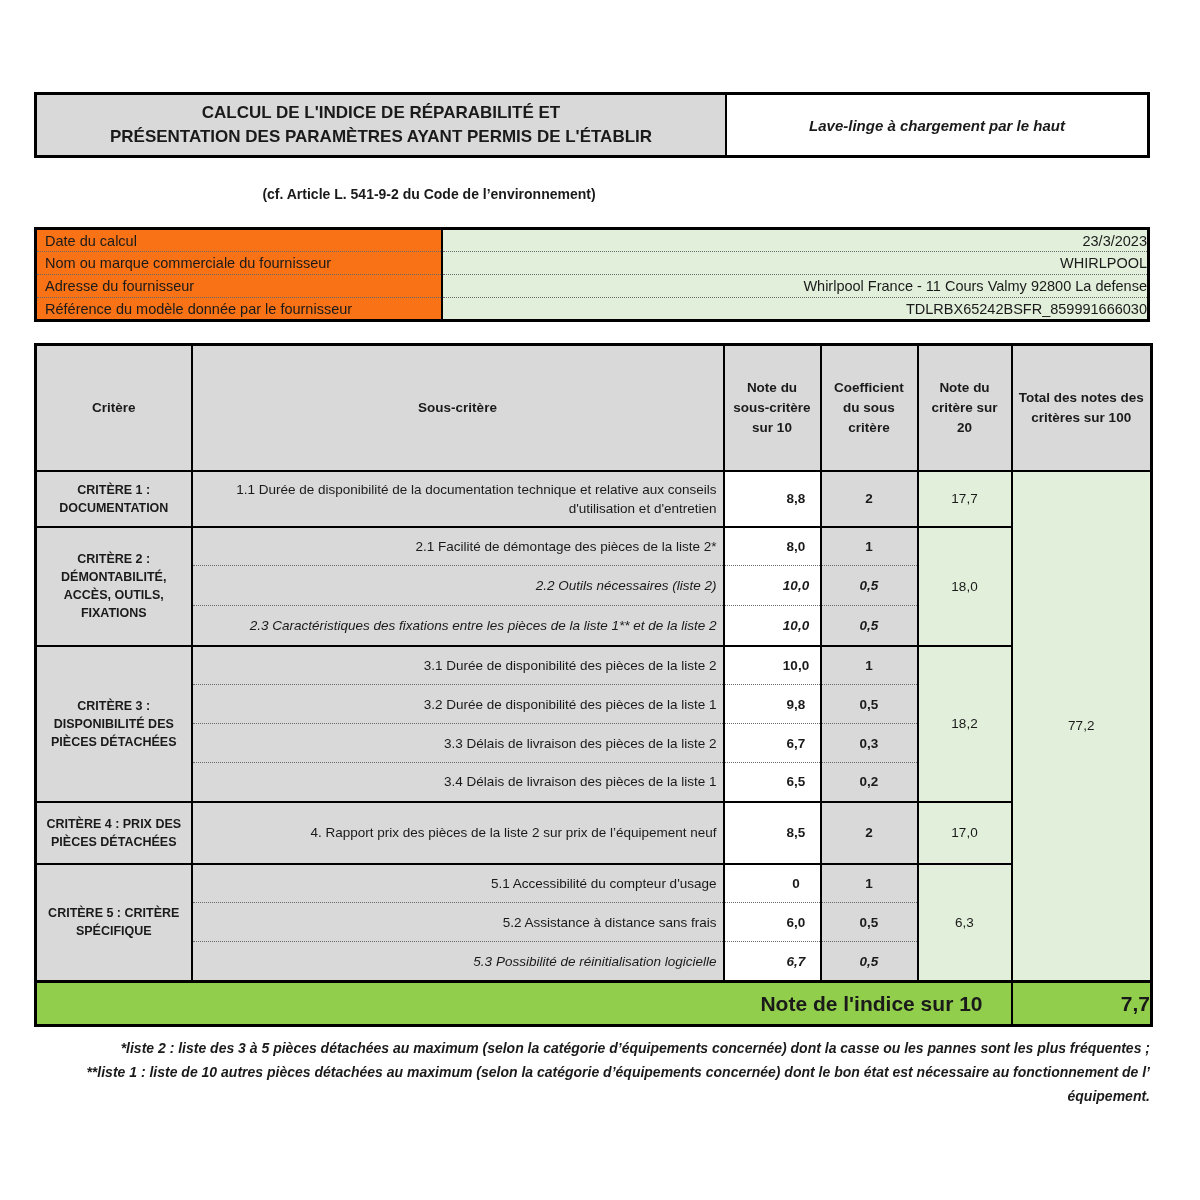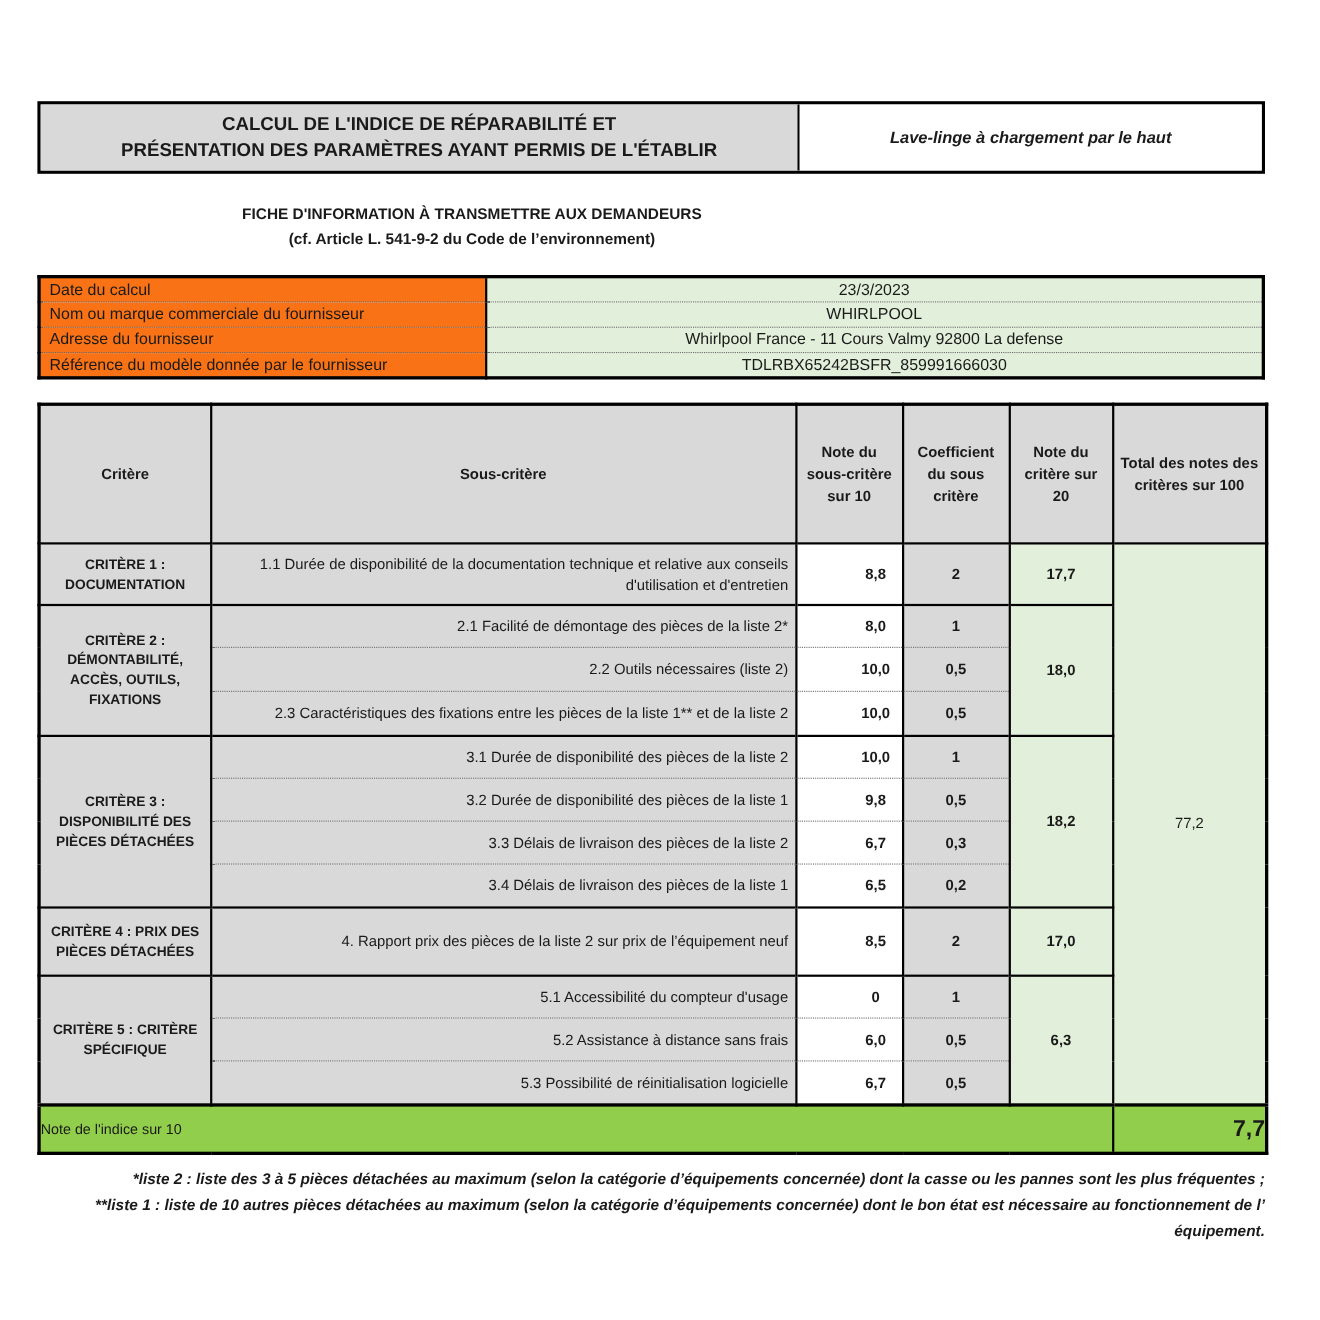--- a/index.html
+++ b/index.html
@@ -52,21 +52,21 @@
   .info-table td { height: 23px; vertical-align: middle; }
   .info-table .label {
     width: 406px;
     background: #f97316;
     border-right: 2px solid #000;
     padding-left: 8px;
     text-align: left;
   }
   .info-table .value {
     background: #e2efda;
-    text-align: center;
+    text-align: right;
   }
   .info-table tr + tr td { border-top: 1px dotted #6a6a6a; }
 
   
   .score-table {
     margin-top: 21px;
     width: 1116px;
     table-layout: fixed;
     border: 3px solid #000;
     font-size: 13.5px;
@@ -88,36 +88,36 @@
     background: #d9d9d9;
     font-weight: bold; font-size: 12.5px; line-height: 18px;
     text-align: center; padding: 2px 3px;
   }
   .sous-cell {
     background: #d9d9d9;
     text-align: right; padding: 3px 6px; line-height: 19px;
   }
   .note-cell { background: #ffffff; text-align: center; font-weight: bold; padding-left: 48px; }
   .coef-cell { background: #d9d9d9; text-align: center; font-weight: bold; }
-  .n20-cell  { background: #e2efda; text-align: center; font-weight: bold; }
+  .n20-cell  { background: #e2efda; text-align: center; font-weight: normal; }
   .total-cell{ background: #e2efda; text-align: center; font-weight: normal; }
   tr.gstart td { border-top: 2px solid #000; }
   tr.sub td { border-top: 1px dotted #6a6a6a; }
   tr.r-11 td { height: 56px; }
   tr.r-std td { height: 39px; }
-  tr.r-40 td { height: 40px; }
+  tr.r-40 td { height: 40px; font-style: italic; }
   tr.r-4 td { height: 62px; }
   tr.final-row td {
     border-top: 3px solid #000;
     background: #91ce4b;
     height: 44px;
   }
   .final-label {
-    padding-right: 28px;
-    font-weight: normal; font-size: 13px;
+    text-align: right; padding-right: 28px;
+    font-weight: bold; font-size: 21px;
   }
   .final-score { text-align: right; font-weight: bold; font-size: 21px; }
 
   
   .footnotes {
     margin-top: 9px;
     font-style: italic; font-weight: bold; font-size: 14px; line-height: 24px;
     width: 1116px;
     text-align: right;
   }
@@ -131,21 +131,20 @@
     <div class="header-title-cell">
       <div>CALCUL DE L'INDICE DE RÉPARABILITÉ ET</div>
       <div>PRÉSENTATION DES PARAMÈTRES AYANT PERMIS DE L'ÉTABLIR</div>
     </div>
     <div class="header-category-cell">
       <span>Lave-linge à chargement par le haut</span>
     </div>
   </div>
 
   <div class="subtitle">
-    <div>FICHE D'INFORMATION À TRANSMETTRE AUX DEMANDEURS</div>
     <div>(cf. Article L. 541-9-2 du Code de l’environnement)</div>
   </div>
 
   <table class="info-table">
     <tbody>
       <tr>
         <td class="label">Date du calcul</td>
         <td class="value">23/3/2023</td>
       </tr>
       <tr>

